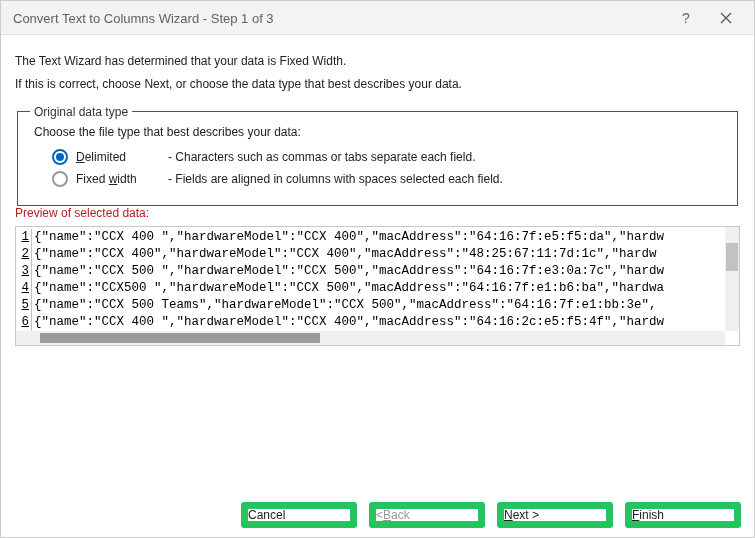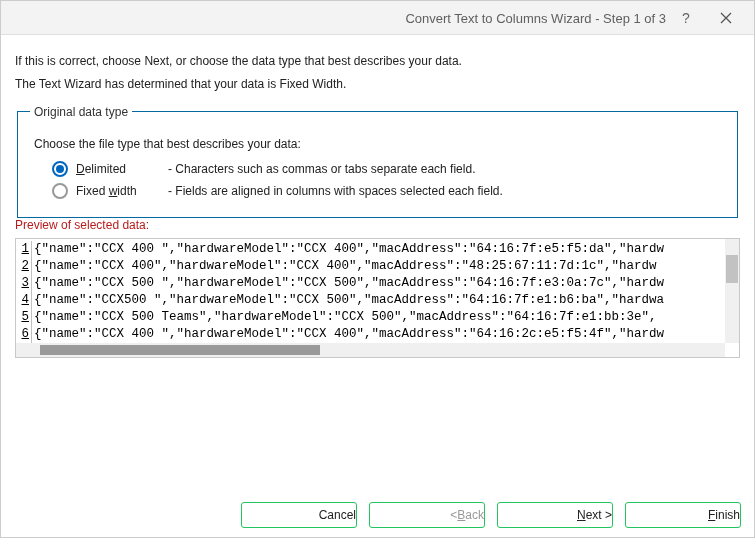--- a/index.html
+++ b/index.html
@@ -15,21 +15,20 @@
   }
   .titlebar {
     height: 34px;
     background: #f3f3f3;
     border-bottom: 1px solid #e0e0e0;
     display: flex;
     align-items: center;
     padding: 1px 8px 0 12px;
     color: #5f5f5f;
     font-size: 13px;
-    text-align: right;
   }
   .titlebar .title { flex: 1; }
   .titlebar .winbtn {
     width: 40px;
     height: 34px;
     display: flex;
     align-items: center;
     justify-content: center;
     color: #666;
     font-size: 14px;
@@ -42,21 +41,21 @@
   fieldset.group {
     border: 1px solid #0369a1;
     margin-top: 12px;
     padding: 6px 12px 12px 12px;
   }
   fieldset.group legend {
     font-size: 12px;
     color: #333;
     padding: 0 4px;
   }
-  .choose-line { margin: 12px 0 10px 4px; color: #222; }
+  .choose-line { margin: 0 0 10px 4px; color: #222; }
   .radio-row {
     display: flex;
     align-items: center;
     margin: 6px 0 6px 22px;
     font-size: 12px;
     color: #222;
   }
   .radio-outer {
     width: 16px; height: 16px;
     border-radius: 50%;
@@ -122,49 +121,49 @@
   }
   .buttons {
     position: absolute;
     bottom: 10px; right: 14px;
     display: flex;
     gap: 12px;
   }
   .btn {
     width: 116px;
     height: 26px;
-    border: 1px solid #22c55e;
+    border: 7px solid #22c55e;
     background: #fff;
     border-radius: 3px;
     font-size: 12px;
     display: flex;
     align-items: center;
-    justify-content: flex-end;
+    justify-content: flex-start;
     color: #222;
   }
   .btn.disabled { color: #9a9a9a; }
   .btn .ul { text-decoration: underline; }
 </style>
 </head>
 <body>
 
 <div class="titlebar">
   <div class="title">Convert Text to Columns Wizard - Step 1 of 3</div>
   <div class="winbtn">?</div>
   <div class="winbtn">
     <svg width="12" height="12" viewBox="0 0 12 12">
         <path d="M1 1 L11 11 M11 1 L1 11" stroke="#555" stroke-width="1.3" fill="none"></path>
       </svg>
   </div>
 </div>
 
 <div class="content">
   <div class="intro">
+    <p>The Text Wizard has determined that your data is Fixed Width.</p>
     <p>If this is correct, choose Next, or choose the data type that best describes your data.</p>
-    <p>The Text Wizard has determined that your data is Fixed Width.</p>
   </div>
 
   <fieldset class="group">
     <legend>Original data type</legend>
     <div class="choose-line">Choose the file type that best describes your data:</div>
 
     <div class="radio-row">
       <div class="radio-outer checked">
           <div class="radio-inner"></div>
         </div>

